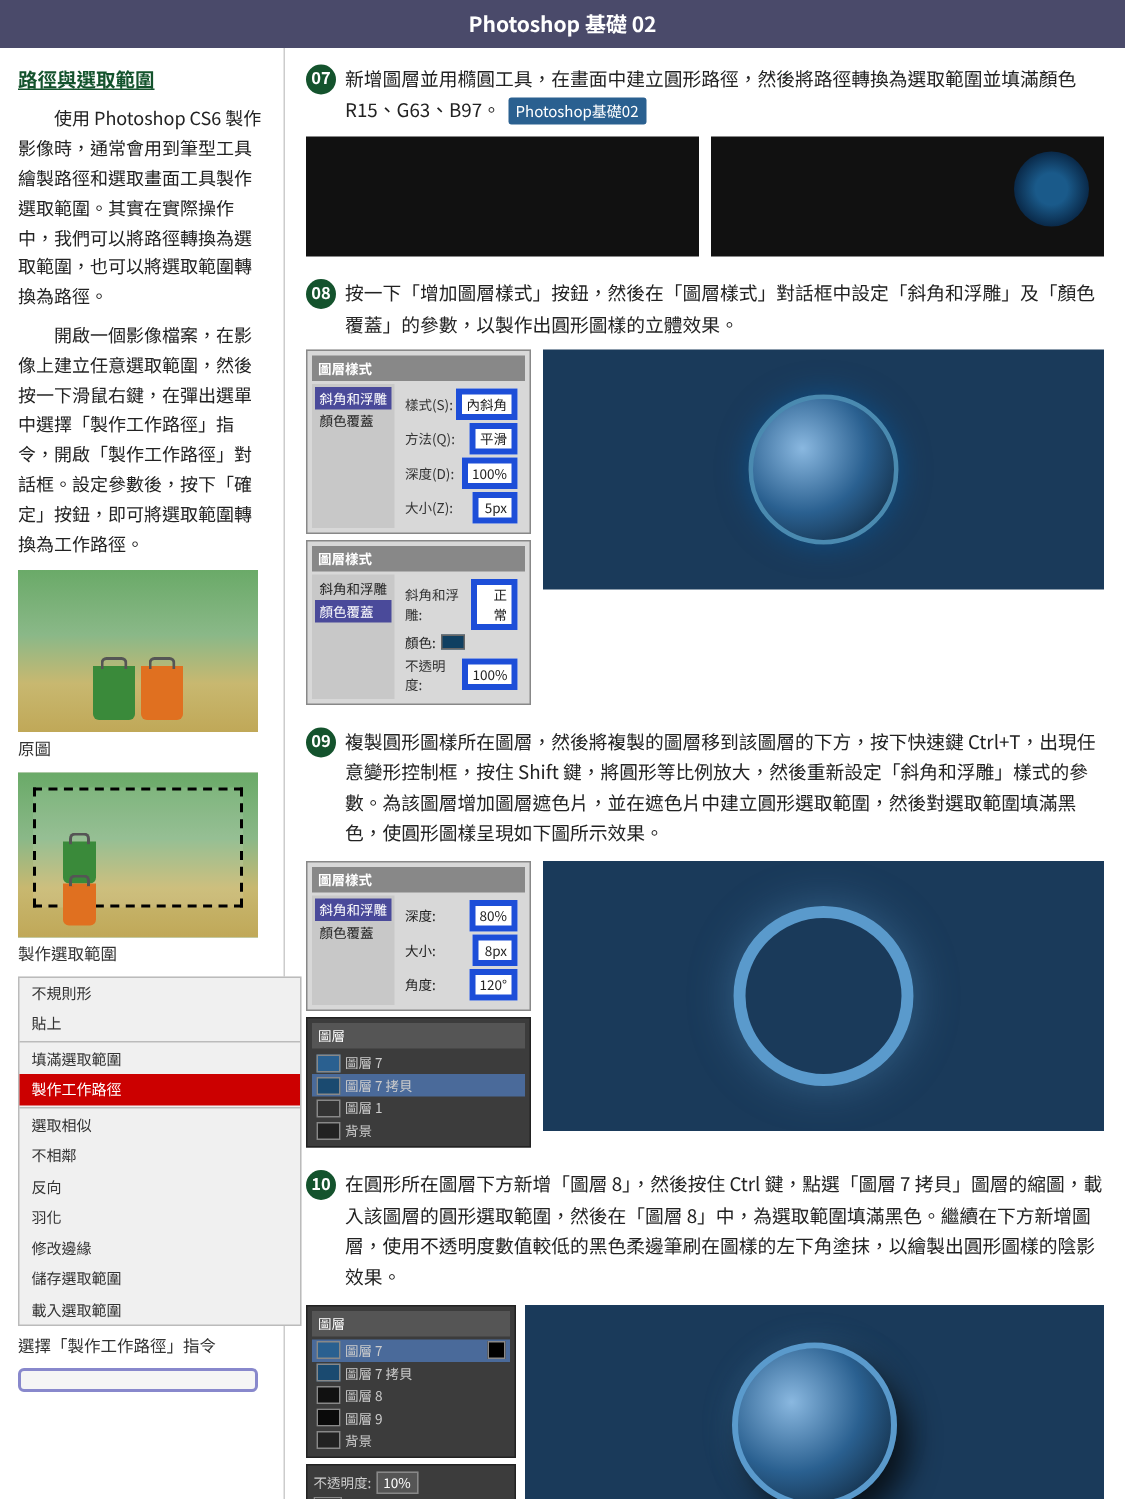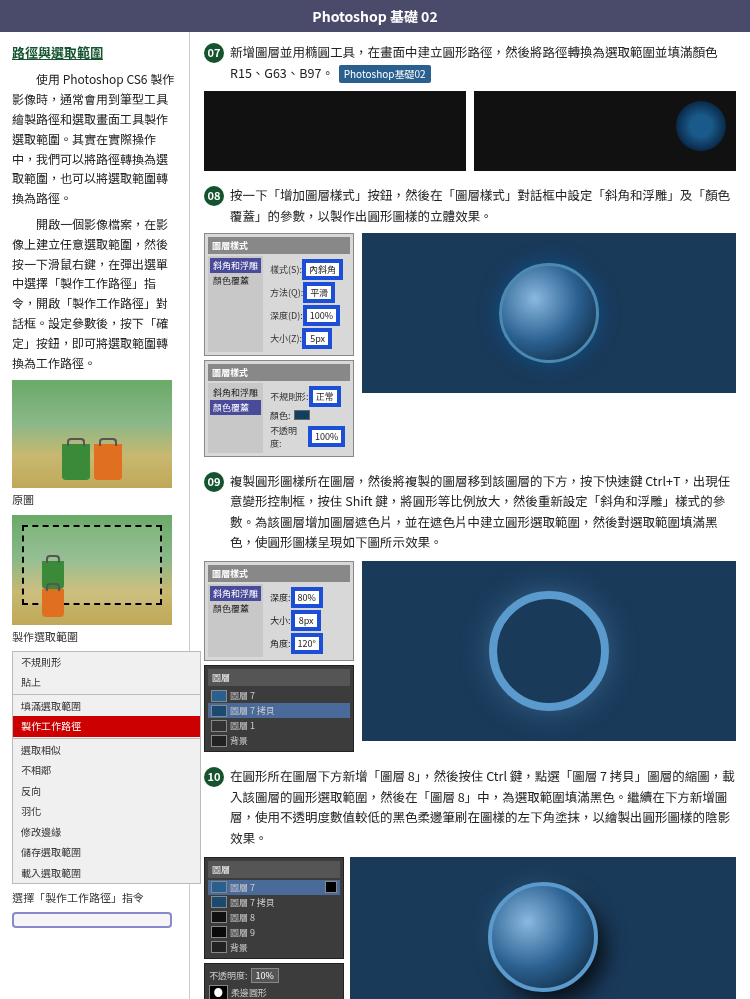--- a/index.html
+++ b/index.html
@@ -363,20 +363,21 @@
     .ui-dialog-small {
       background: #d8d8d8;
       border: 1px solid #888;
       padding: 3px;
       font-size: 9px;
       width: 150px;
     }
 
     .ui-row {
       display: flex;
+      justify-content: space-between;
       align-items: center;
       padding: 1px 3px;
     }
 
     .ui-label { color: #333; }
     .ui-value {
       background: #fff;
       border: 4px solid #1d4ed8;
       padding: 0 3px;
       min-width: 30px;
@@ -513,21 +514,21 @@
 
           <div class="ui-dialog-small">
             <div style="background:#888;color:#fff;padding:2px 4px;font-size:9px;font-weight:bold;">圖層樣式</div>
             <div style="display:flex;gap:2px;margin-top:2px;">
               <div style="width:55px;font-size:9px;background:#c8c8c8;padding:2px;">
                 <div style="padding:1px 3px;font-size:9px;">斜角和浮雕</div>
                 <div style="background:#4a4a9a;color:#fff;padding:1px 3px;font-size:9px;">顏色覆蓋</div>
               </div>
               <div style="flex:1;font-size:9px;padding:2px;">
                 <div class="ui-row">
-                  <span class="ui-label">不規則形:</span>
+                  <span class="ui-label">斜角和浮雕:</span>
                   <span class="ui-value">正常</span>
                 </div>
                 <div style="display:flex;align-items:center;gap:3px;padding:1px 3px;">
                   <span style="font-size:9px;">顏色:</span>
                   <span style="width:16px;height:10px;background:#0f3f61;border:1px solid #666;display:inline-block;"></span>
                 </div>
                 <div class="ui-row">
                   <span class="ui-label">不透明度:</span>
                   <span class="ui-value">100%</span>
                 </div>

